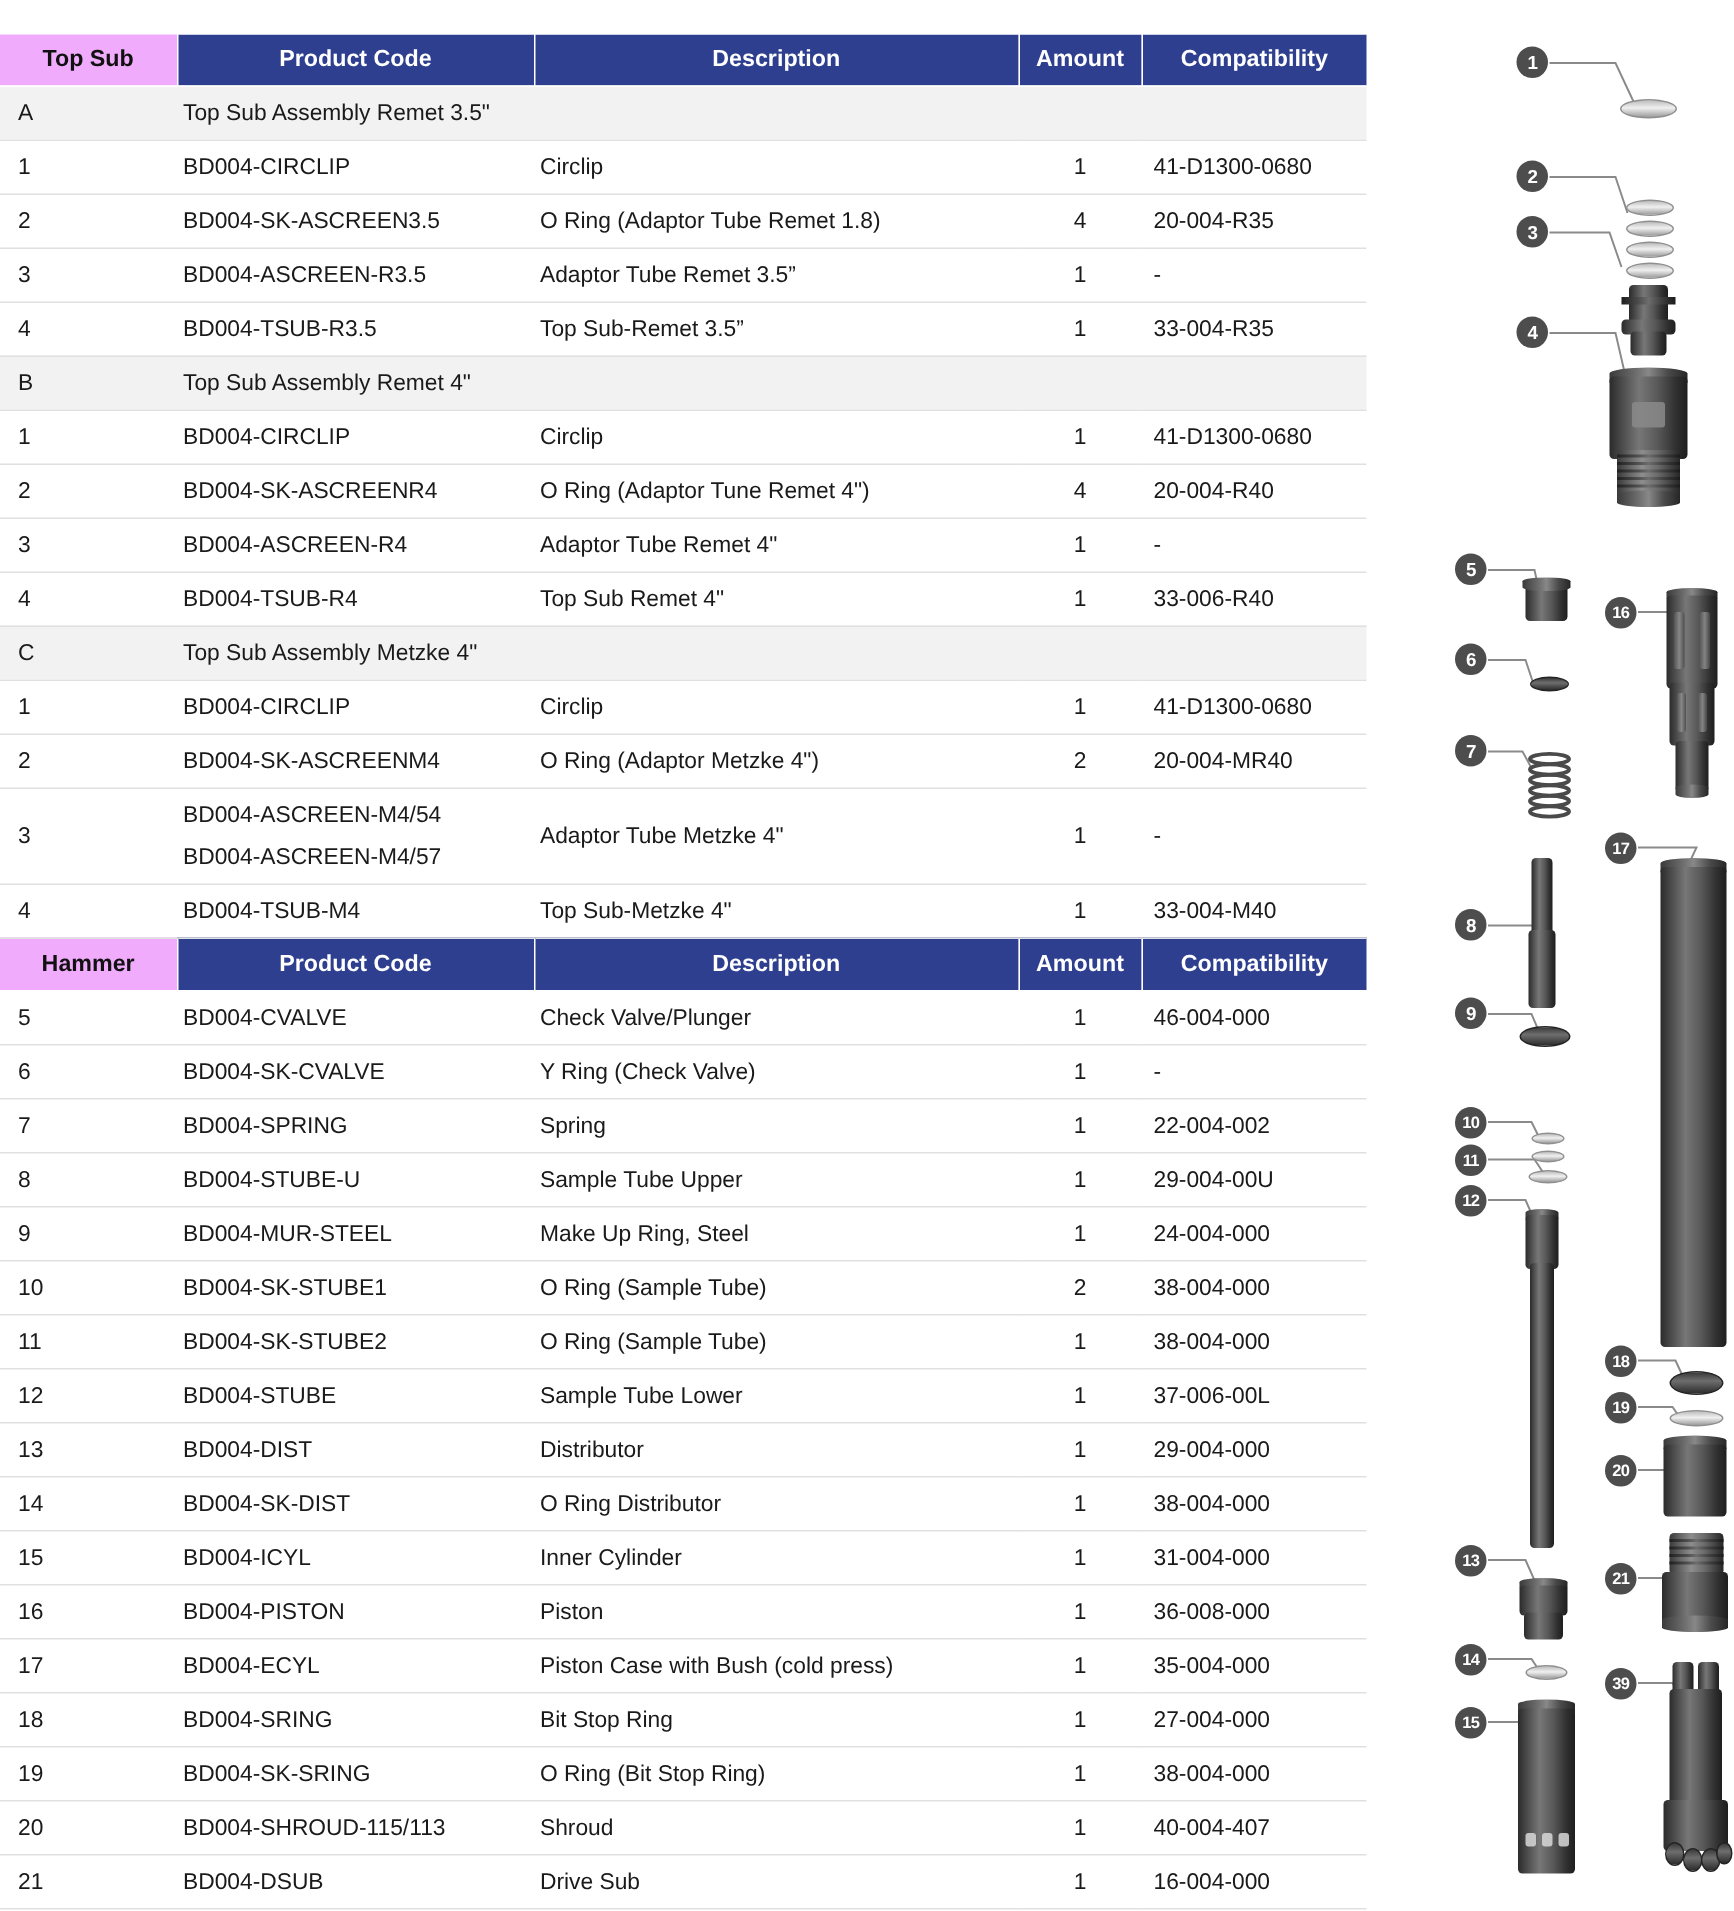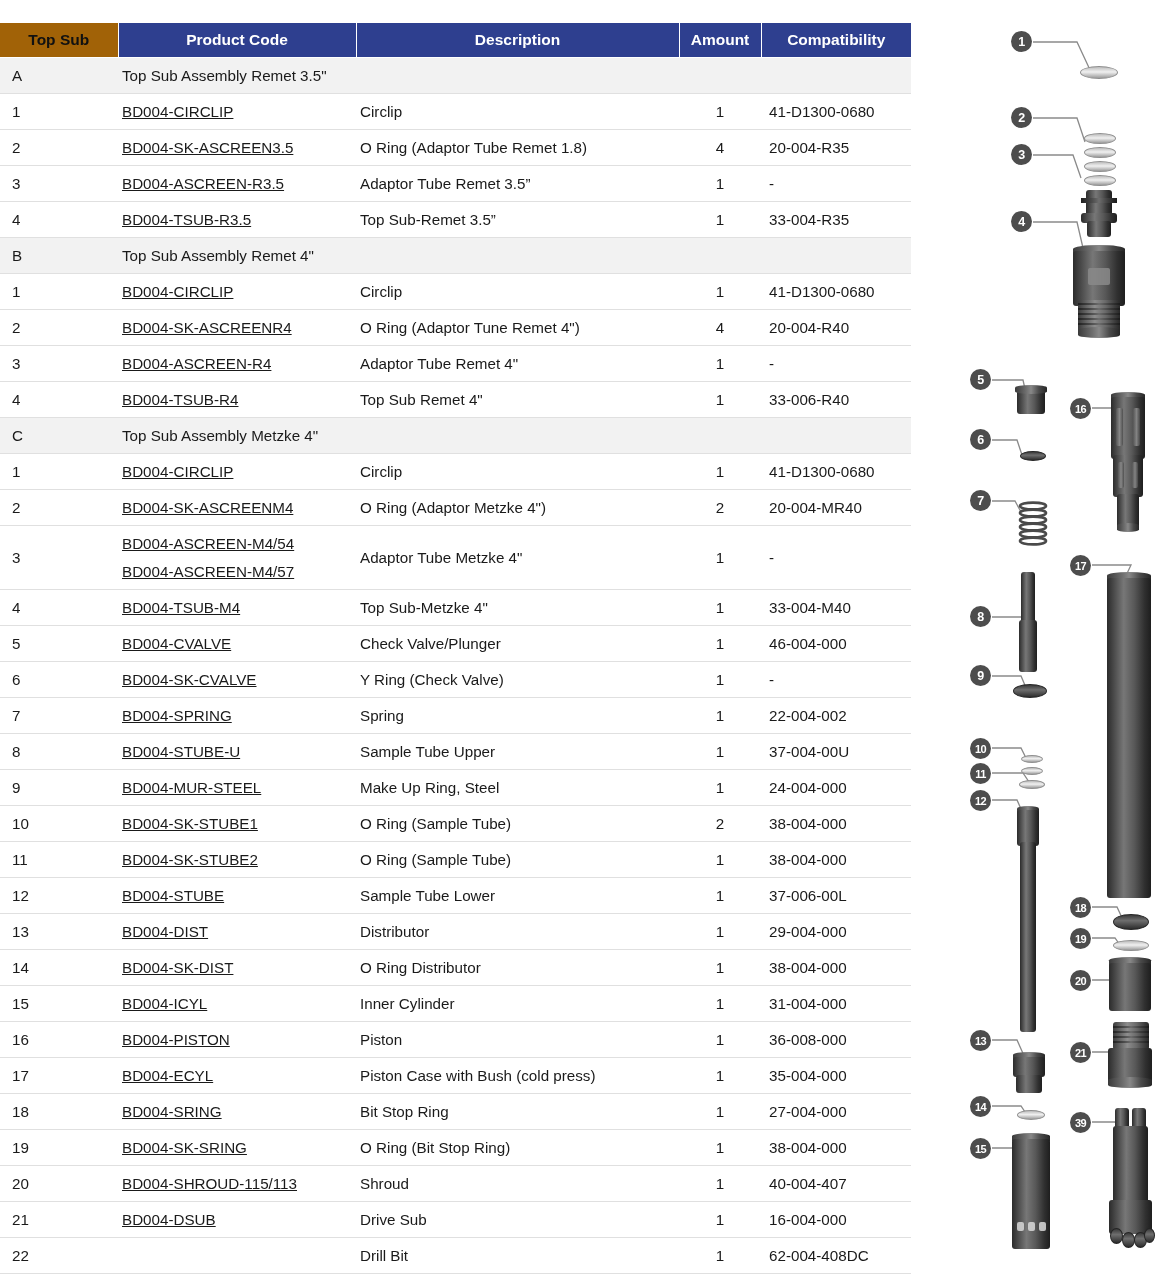--- a/index.html
+++ b/index.html
@@ -21,38 +21,38 @@
   col.c-amt{width:82px;}
   col.c-comp{width:150px;}
 
   th{
     font-size:15.5px;font-weight:bold;
     padding:8px 0;
     border:1px solid #ffffff;
     line-height:1.15;
   }
   th.idx-head{
-    background:#a16207;color:#111111;text-align:center;
+    background:#f0abfc;color:#111111;text-align:center;
     border-left:none;border-top:none;
   }
   th.blue{
     background:#2e3f8f;color:#ffffff;text-align:center;
   }
   th.blue.last{border-right:none;}
 
   td{
     font-size:15.2px;
     padding:8px 0;
     border-bottom:1px solid #e0e0e0;
     line-height:1.25;
     vertical-align:middle;
     background:#ffffff;
   }
   td.idx{padding-left:12px;width:118px;}
-  td.code{padding-left:4px;text-decoration:underline;}
+  td.code{padding-left:4px;}
   td.desc{padding-left:4px;}
   td.amt{text-align:center;}
   td.comp{padding-left:8px;}
 
   tr.section td{
     background:#f2f2f2;
     border-bottom:1px solid #e0e0e0;
   }
   tr.section td.idx{padding-left:12px;}
   tr.section td.title{padding-left:4px;}
@@ -248,20 +248,27 @@
           <tr>
             <td class="idx">4</td>
             <td class="code code-multi">
               <span>BD004-TSUB-M4</span>
             </td>
             <td class="desc">Top Sub-Metzke 4"</td>
             <td class="amt">1</td>
             <td class="comp">33-004-M40</td>
           </tr>
           <tr>
+            <th class="idx-head">Hammer</th>
+            <th class="blue">Product Code</th>
+            <th class="blue">Description</th>
+            <th class="blue">Amount</th>
+            <th class="blue last">Compatibility</th>
+          </tr>
+          <tr>
             <td class="idx">5</td>
             <td class="code code-multi">
               <span>BD004-CVALVE</span>
             </td>
             <td class="desc">Check Valve/Plunger</td>
             <td class="amt">1</td>
             <td class="comp">46-004-000</td>
           </tr>
           <tr>
             <td class="idx">6</td>
@@ -281,21 +288,21 @@
             <td class="amt">1</td>
             <td class="comp">22-004-002</td>
           </tr>
           <tr>
             <td class="idx">8</td>
             <td class="code code-multi">
               <span>BD004-STUBE-U</span>
             </td>
             <td class="desc">Sample Tube Upper</td>
             <td class="amt">1</td>
-            <td class="comp">37-004-00U</td>
+            <td class="comp">29-004-00U</td>
           </tr>
           <tr>
             <td class="idx">9</td>
             <td class="code code-multi">
               <span>BD004-MUR-STEEL</span>
             </td>
             <td class="desc">Make Up Ring, Steel</td>
             <td class="amt">1</td>
             <td class="comp">24-004-000</td>
           </tr>

